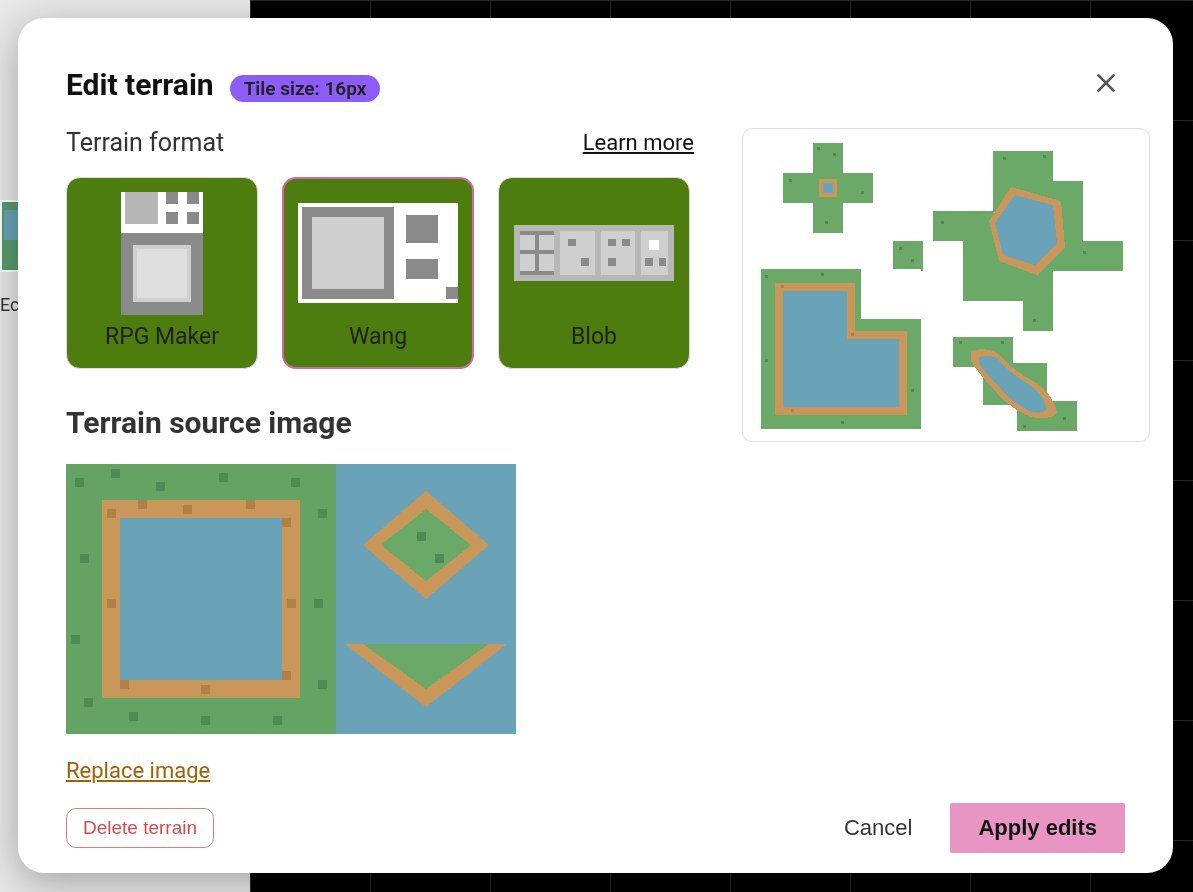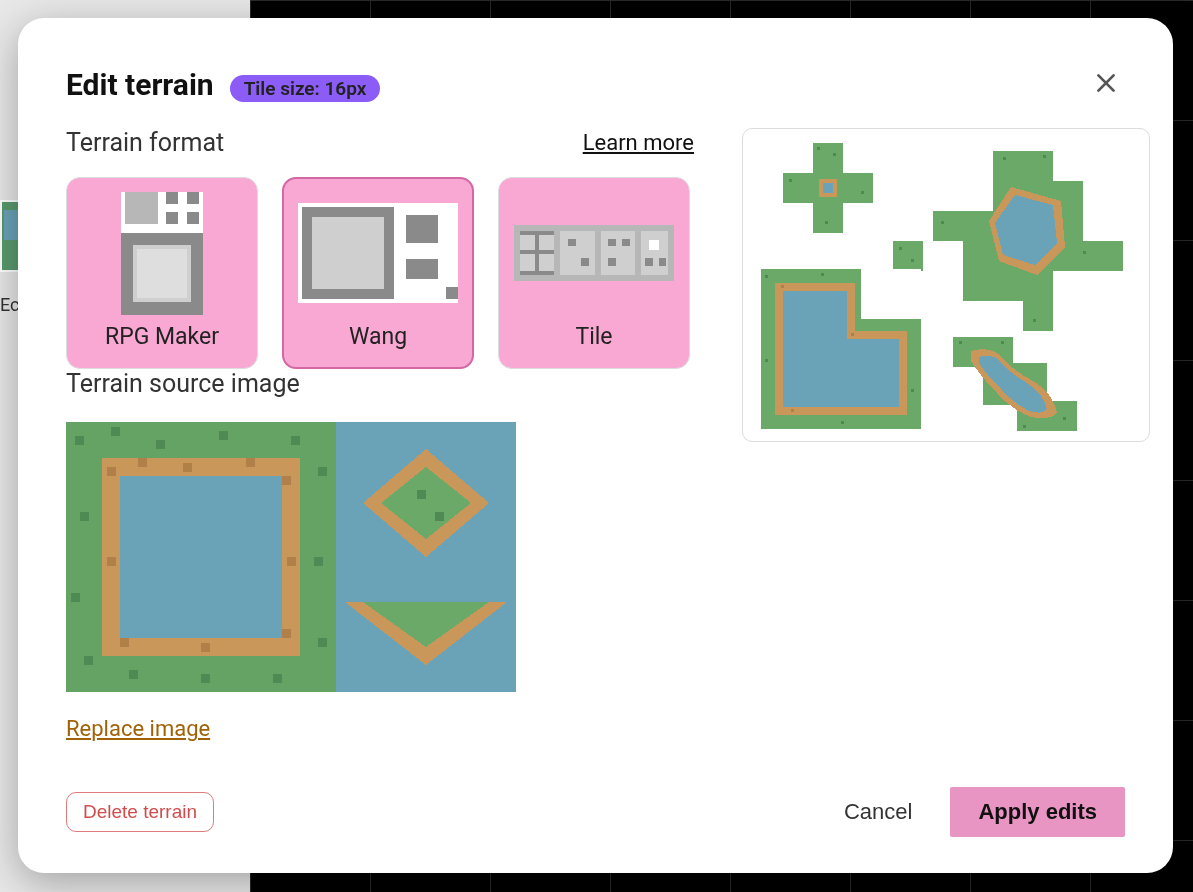--- a/index.html
+++ b/index.html
@@ -56,27 +56,27 @@
   .col-right { flex: 1; }
 
   .section-head { display:flex; align-items:center; margin-bottom: 20px; }
   .section-title { font-size: 25px; color:#333; }
   .learn-more { margin-left:auto; font-size:22px; color:#111; text-decoration: underline; cursor:pointer; }
 
   .format-options { display:flex; gap:24px; }
   .format-card {
     width: 192px; height: 192px; border: 1.5px solid #ddd; border-radius: 14px;
     display:flex; flex-direction:column; align-items:center; justify-content:center;
-    gap: 14px; cursor:pointer; background:#f9a8d4;
+    gap: 14px; cursor:pointer; background:#4d7c0f;
   }
   .format-card.selected { border: 2px solid #d268a4; }
   .format-card-label { font-size: 23px; color:#222; }
   .format-icon { width: 160px; height: 112px; display:flex; align-items:center; justify-content:center; }
 
-  .source-title { font-size:25px; color:#333; margin-bottom: 24px; }
+  .source-title { font-size:30px; color:#333; margin-top: 36px; margin-bottom: 24px; font-weight: bold; }
 
   .source-image {
     width: 450px; height: 270px; position:relative; image-rendering: pixelated;
   }
   .replace-link { display:inline-block; margin-top: 24px; font-size:22px; color:#a16207; text-decoration: underline; cursor:pointer; }
 
   .preview-box {
     width: 408px; height: 314px; border: 1.5px solid #ddd; border-radius: 10px;
     padding: 10px; position:relative;
   }
@@ -183,21 +183,21 @@
               <rect x="90" y="6" width="36" height="46" fill="#cfcfcf"></rect>
               <rect x="98" y="14" width="8" height="8" fill="#8a8a8a"></rect>
               <rect x="112" y="14" width="8" height="8" fill="#8a8a8a"></rect>
               <rect x="98" y="34" width="8" height="8" fill="#8a8a8a"></rect>
               <rect x="132" y="6" width="28" height="46" fill="#cfcfcf"></rect>
               <rect x="140" y="16" width="10" height="10" fill="#ffffff"></rect>
               <rect x="136" y="34" width="8" height="8" fill="#8a8a8a"></rect>
               <rect x="150" y="34" width="8" height="8" fill="#8a8a8a"></rect>
             </svg>
           </div>
-          <div class="format-card-label">Tile</div>
+          <div class="format-card-label">Blob</div>
         </div>
       </div>
 
       <div class="source-title">Terrain source image</div>
 
       <div class="source-image">
         <svg class="pix" width="450" height="270" viewBox="0 0 100 60" shape-rendering="crispEdges">
 
           <rect x="0" y="0" width="60" height="60" fill="#6aa968"></rect>
           <rect x="0" y="0" width="60" height="60" fill="#5c9a5e" opacity=".4"></rect>

